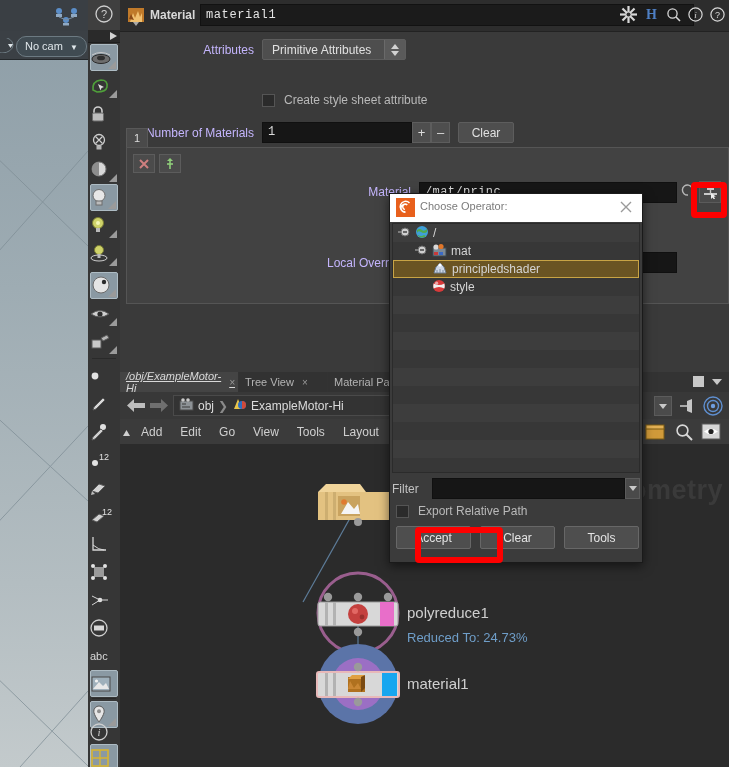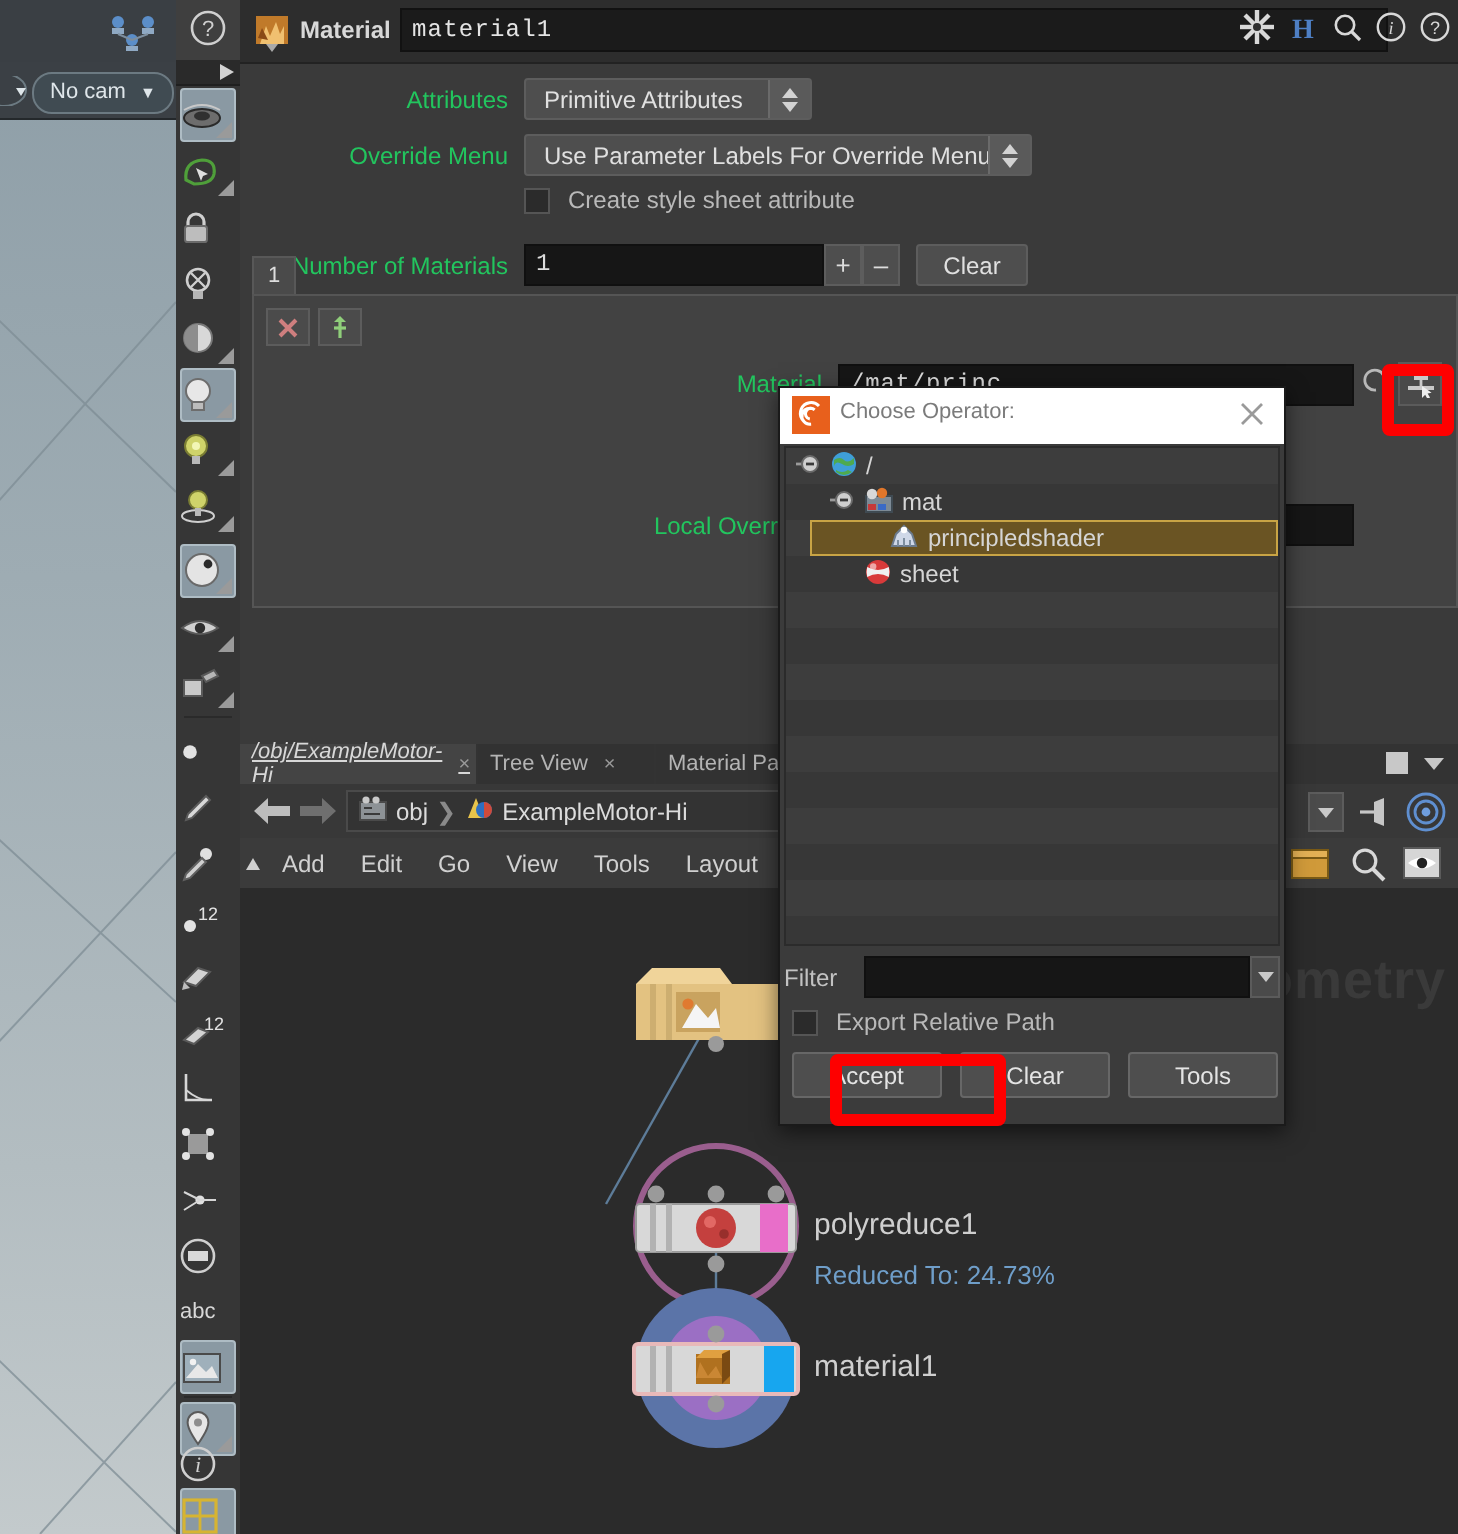--- a/index.html
+++ b/index.html
@@ -46,21 +46,21 @@
   .hdr-label{position:absolute;left:30px;top:8px;font-size:12px;font-weight:bold;color:#d8d8d8;}
   .hdr-name{position:absolute;left:80px;top:4px;width:494px;height:22px;background:#1b1b1b;
             border:1px solid #121212;box-sizing:border-box;
             font-family:"Liberation Mono",monospace;font-size:12px;color:#e4e4e4;
             line-height:20px;padding-left:5px;letter-spacing:.6px;}
   .hdr-tools{position:absolute;right:4px;top:4px;width:126px;height:24px;
              display:flex;align-items:center;gap:7px;justify-content:flex-end;}
 
   .body{position:absolute;left:0;top:31px;width:609px;height:341px;}
   .row{position:absolute;display:flex;align-items:center;}
-  .lbl{font-size:12px;color:#22c55e;text-align:right;}
+  .lbl{font-size:12px;color:#c4b5fd;text-align:right;}
   .combo{height:21px;background:#4e4e4e;border:1px solid #5d5d5d;border-radius:2px;
          box-sizing:border-box;display:flex;align-items:center;
          font-size:12px;color:#e0e0e0;padding-left:9px;position:relative;}
   .combo .spin{position:absolute;right:0;top:0;bottom:0;width:20px;background:#5a5a5a;
                border-left:1px solid #6a6a6a;display:flex;flex-direction:column;
                align-items:center;justify-content:center;gap:2px;}
   .sp-up{width:0;height:0;border-left:4px solid transparent;border-right:4px solid transparent;
          border-bottom:5px solid #d2d2d2;}
   .sp-dn{width:0;height:0;border-left:4px solid transparent;border-right:4px solid transparent;
          border-top:5px solid #d2d2d2;}
@@ -114,21 +114,21 @@
   .dlg{position:absolute;left:389px;top:193px;width:254px;height:370px;
        background:#3b3b3b;border:1px solid #1a1a1a;box-sizing:border-box;
        box-shadow:0 3px 10px rgba(0,0,0,.55);}
   .dlg-title{position:absolute;left:0;top:0;width:252px;height:28px;background:#fff;}
   .dlg-title .t{position:absolute;left:30px;top:6px;font-size:11px;color:#7b7b7b;}
   .dlg-close{position:absolute;right:8px;top:5px;width:16px;height:16px;}
   .tree{position:absolute;left:2px;top:29px;width:248px;height:250px;background:#3d3d3d;
         border:1px solid #2b2b2b;box-sizing:border-box;overflow:hidden;}
   .trow{position:relative;height:18px;display:flex;align-items:center;font-size:12px;color:#d5d5d5;}
   .trow.alt{background:#373737;}
-  .trow.sel{background:#6a5423;border:1px solid #c8a445;box-sizing:border-box;margin-left:12px;}
+  .trow.sel{background:#6a5423;border:1px solid #c8a445;box-sizing:border-box;}
   .filterrow{position:absolute;left:2px;top:284px;width:248px;height:21px;display:flex;align-items:center;}
   .filterfield{width:194px;height:21px;background:#161616;border:1px solid #101010;box-sizing:border-box;}
   .erp{position:absolute;left:6px;top:310px;display:flex;align-items:center;}
   .dbtns{position:absolute;left:6px;top:332px;width:244px;display:flex;gap:9px;}
   .dbtn{width:75px;height:23px;background:#4e4e4e;border:1px solid #676767;border-radius:2px;
         box-sizing:border-box;display:flex;align-items:center;justify-content:center;
         font-size:12px;color:#e4e4e4;}
 
   
   .redbox{position:absolute;border:6px solid #fe0000;box-sizing:border-box;border-radius:4px;}
@@ -455,30 +455,20 @@
         <div class="lbl" style="width:134px">Attributes</div>
         <div class="combo" style="margin-left:8px;width:144px;">
           <span>Primitive Attributes</span>
           <span class="spin">
             <span class="sp-up"></span>
               <span class="sp-dn"></span>
           </span>
         </div>
       </div>
 
-      <div class="row" style="left:0;top:36px;width:609px;">
-        <div class="lbl" style="width:134px">Override Menu</div>
-        <div class="combo" style="margin-left:8px;width:254px;">
-          <span>Use Parameter Labels For Override Menu</span>
-          <span class="spin">
-            <span class="sp-up"></span>
-              <span class="sp-dn"></span>
-          </span>
-        </div>
-      </div>
 
       <div class="row" style="left:142px;top:62px;">
         <span class="cbox"></span>
         <span class="cbtxt">Create style sheet attribute</span>
       </div>
 
       <div class="row" style="left:0;top:91px;width:609px;">
         <div class="lbl" style="width:134px">Number of Materials</div>
         <div class="field" style="margin-left:8px;width:150px;">1</div>
         <div class="sqbtn">+</div>
@@ -788,21 +778,21 @@
 
       <div class="trow alt" style="padding-left:21px;">
         <span style="width:14px;"></span>
         <span style="margin:0 4px;">
           <svg width="14" height="14" viewBox="0 0 14 14">
             <circle cx="7" cy="7" r="6" fill="#d83a3a"></circle>
             <path d="M1.6 4.5 q5.4 3 10.8 0 q0.6 2.5 0 5 q-5.4 -3 -10.8 0 q-0.6 -2.5 0 -5 z" fill="#f0f0f0"></path>
             <circle cx="4.6" cy="4.2" r="1.6" fill="#ffffff" opacity=".55"></circle>
           </svg>
         </span>
-        <span>sheet</span>
+        <span>style</span>
       </div>
 
       <div class="trow"></div>
       <div class="trow alt"></div>
       <div class="trow"></div>
       <div class="trow alt"></div>
       <div class="trow"></div>
       <div class="trow alt"></div>
       <div class="trow"></div>
       <div class="trow alt"></div>

